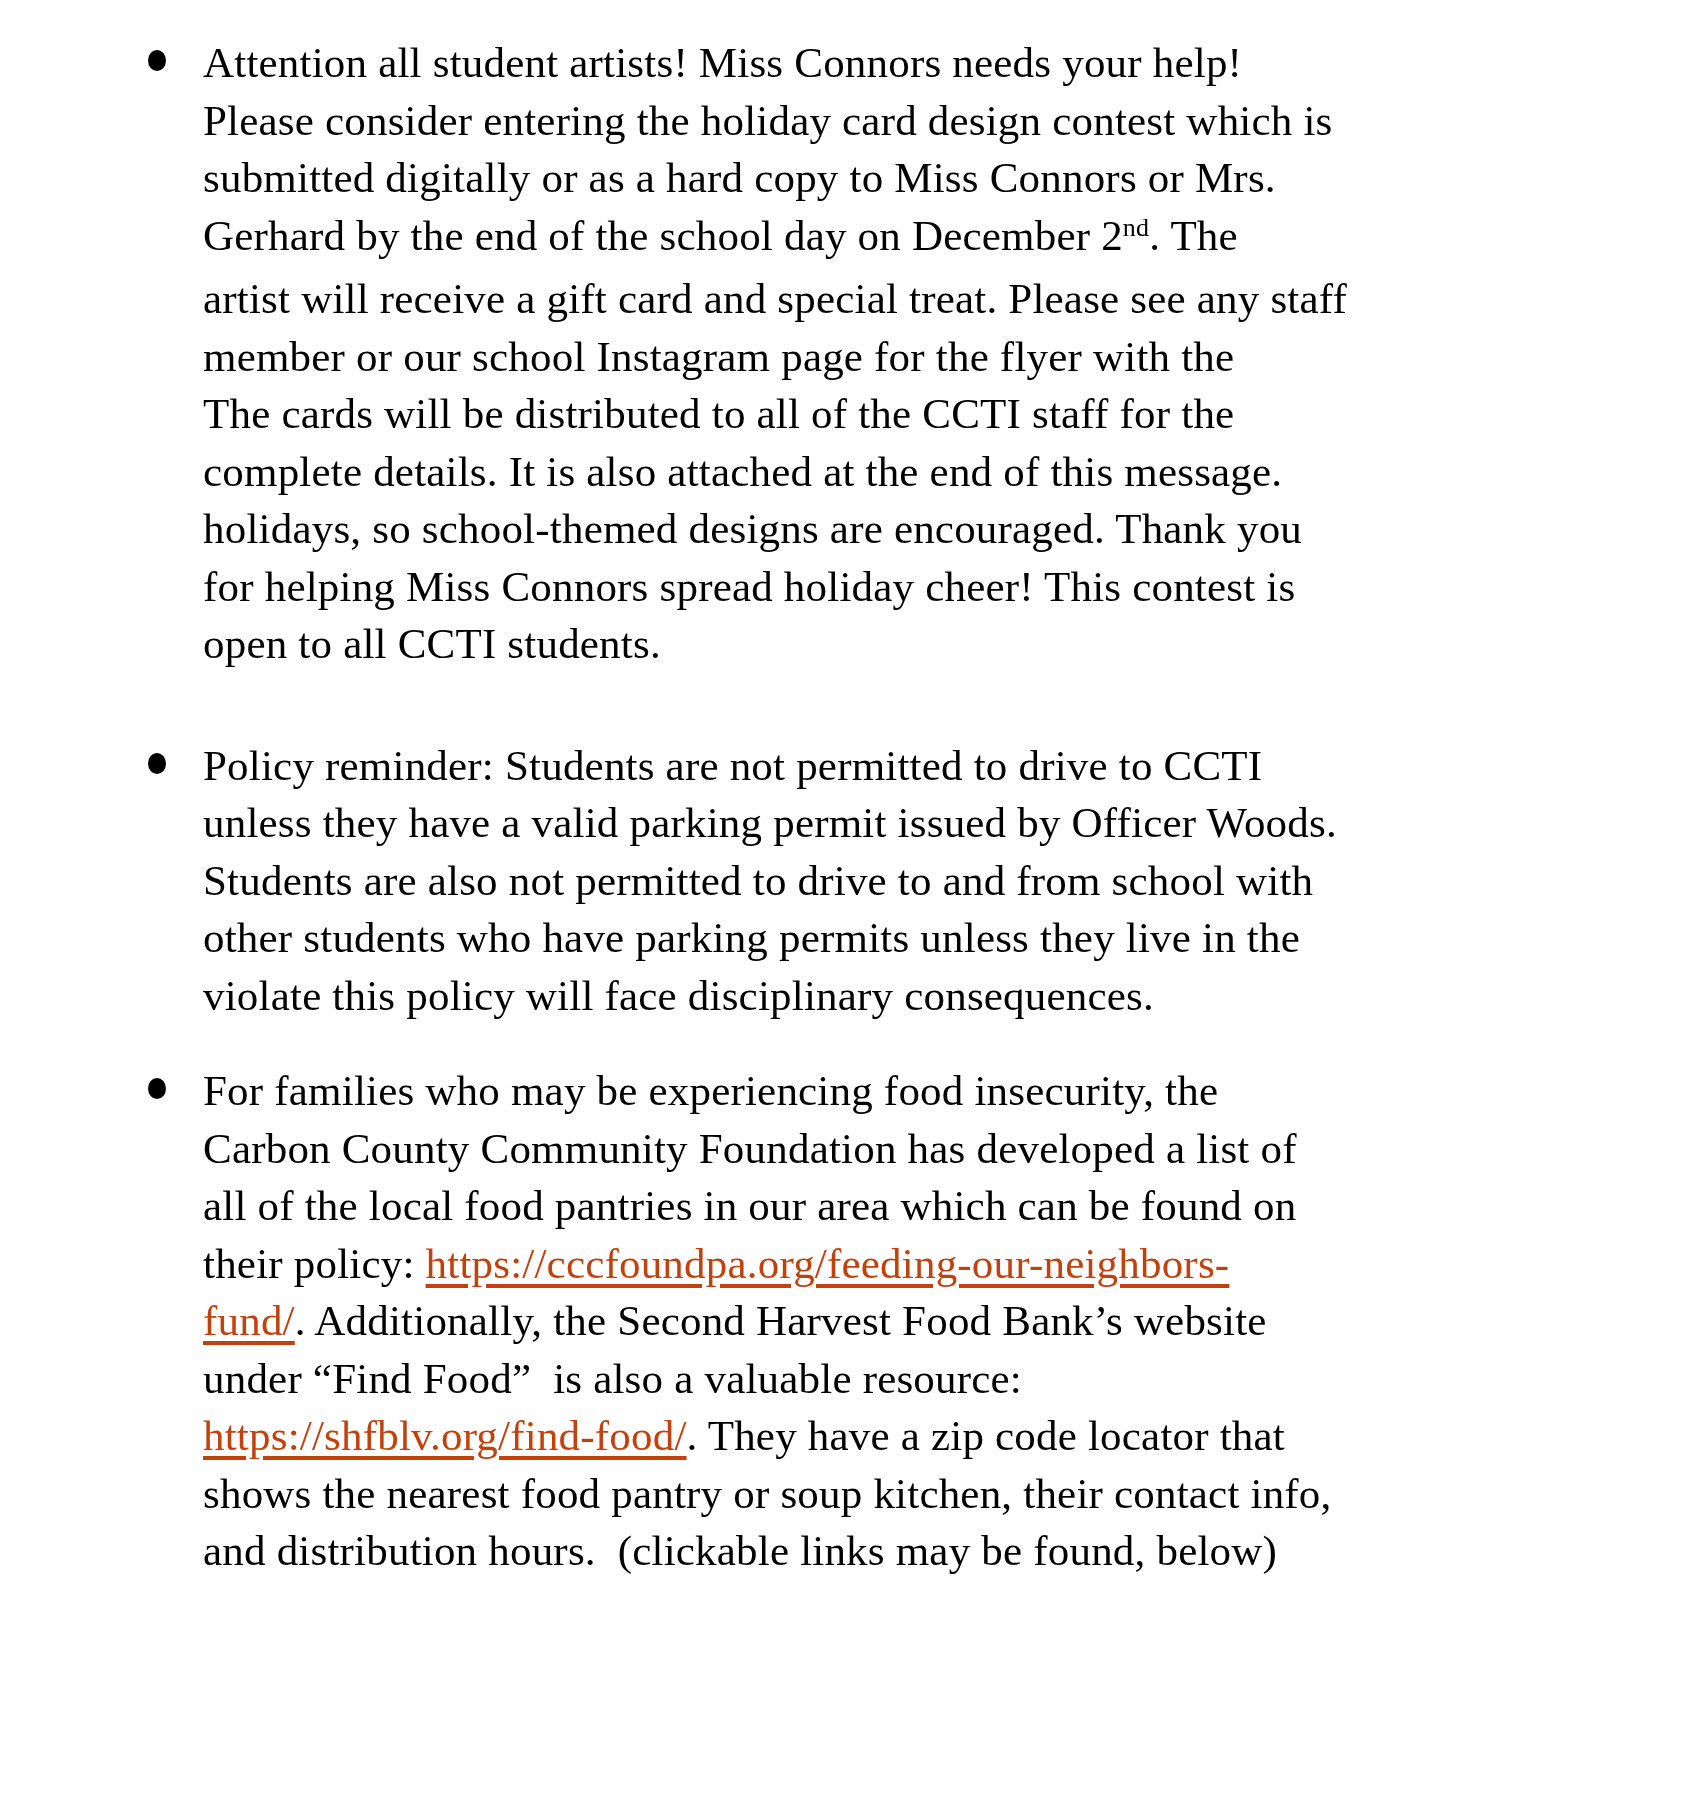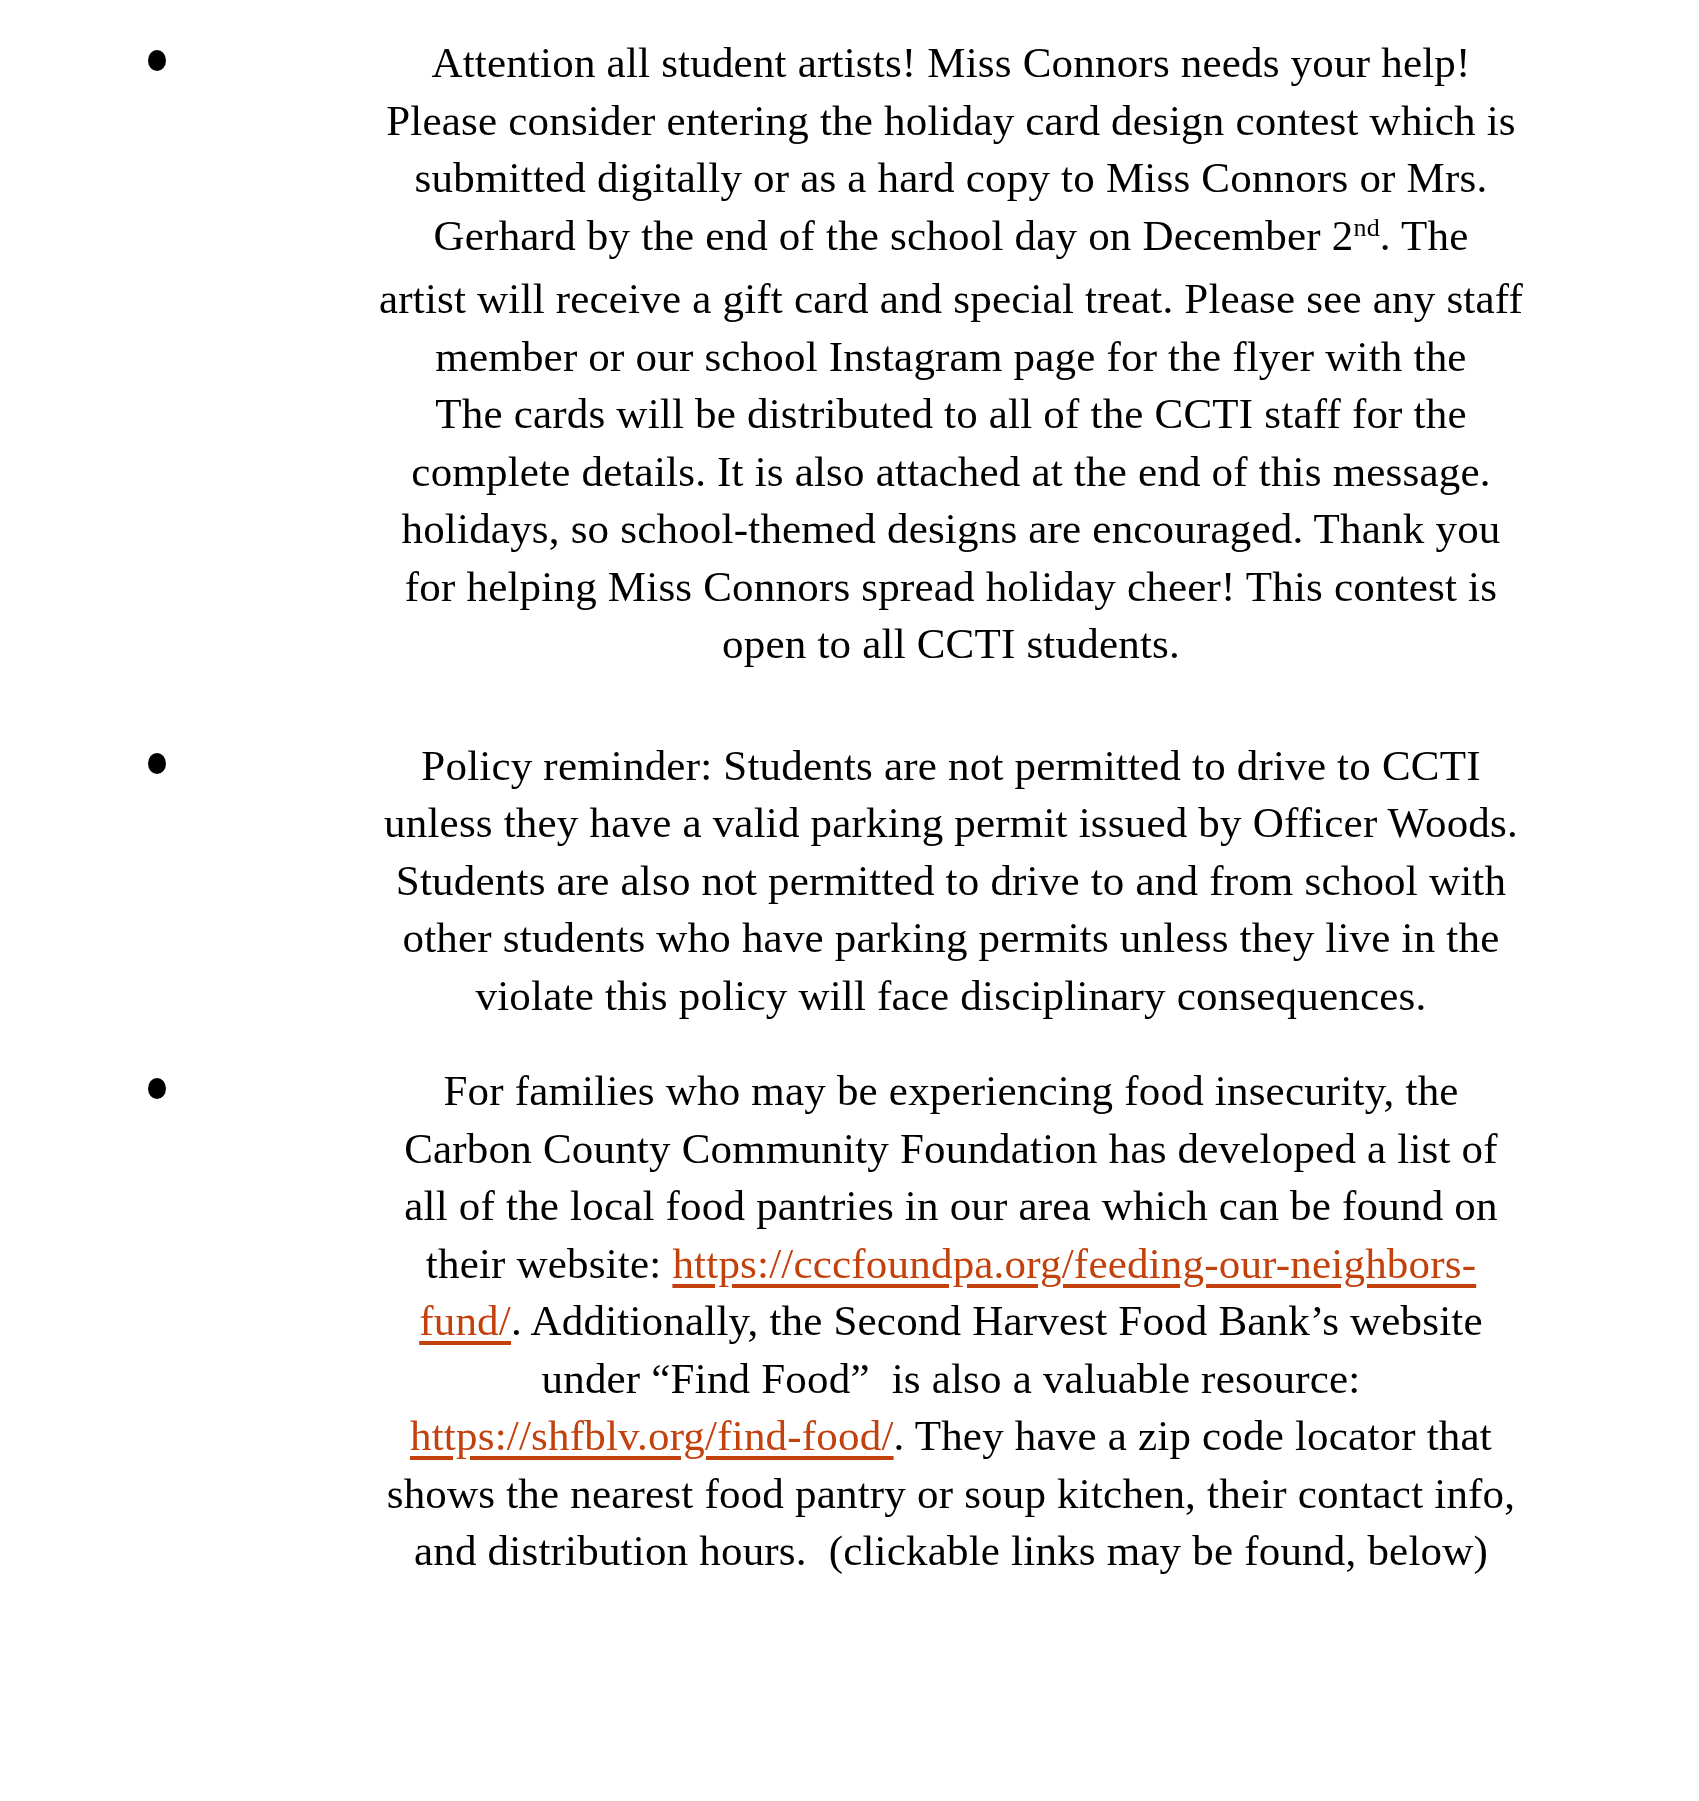--- a/index.html
+++ b/index.html
@@ -18,21 +18,20 @@
   }
   .content {
     position: absolute;
     left: 0;
     top: 34px;
     width: 1699px;
   }
   .bullet-item {
     position: relative;
     padding-left: 203px;
-    text-align: center;
   }
   .bullet-item:nth-child(1) { margin-bottom: 64px; }
   .bullet-item:nth-child(2) { margin-bottom: 38px; }
   .bullet-marker {
     position: absolute;
     left: 148px;
     top: 16px;
     width: 18px;
     height: 21px;
     background: #000000;
@@ -82,21 +81,21 @@
         <div class="line"><span class="seg">unless they have a valid parking permit issued by Officer Woods.</span></div>
         <div class="line"><span class="seg">Students are also not permitted to drive to and from school with</span></div>
         <div class="line"><span class="seg">other students who have parking permits unless they live in the</span></div>
         <div class="line"><span class="seg">violate this policy will face disciplinary consequences.</span></div>
       </div>
       <div class="bullet-item">
         <span class="bullet-marker"></span>
         <div class="line"><span class="seg">For families who may be experiencing food insecurity, the</span></div>
         <div class="line"><span class="seg">Carbon County Community Foundation has developed a list of</span></div>
         <div class="line"><span class="seg">all of the local food pantries in our area which can be found on</span></div>
-        <div class="line"><span class="seg">their website: </span><span class="link">https://cccfoundpa.org/feeding-our-neighbors-</span></div>
+        <div class="line"><span class="seg">their policy: </span><span class="link">https://cccfoundpa.org/feeding-our-neighbors-</span></div>
         <div class="line"><span class="link">fund/</span><span class="seg">. Additionally, the Second Harvest Food Bank’s website</span></div>
         <div class="line"><span class="seg">under “Find Food”  is also a valuable resource:</span></div>
         <div class="line"><span class="link">https://shfblv.org/find-food/</span><span class="seg">. They have a zip code locator that</span></div>
         <div class="line"><span class="seg">shows the nearest food pantry or soup kitchen, their contact info,</span></div>
         <div class="line"><span class="seg">and distribution hours.  (clickable links may be found, below)</span></div>
       </div>
     </div>
 </div>
 
 </body></html>

